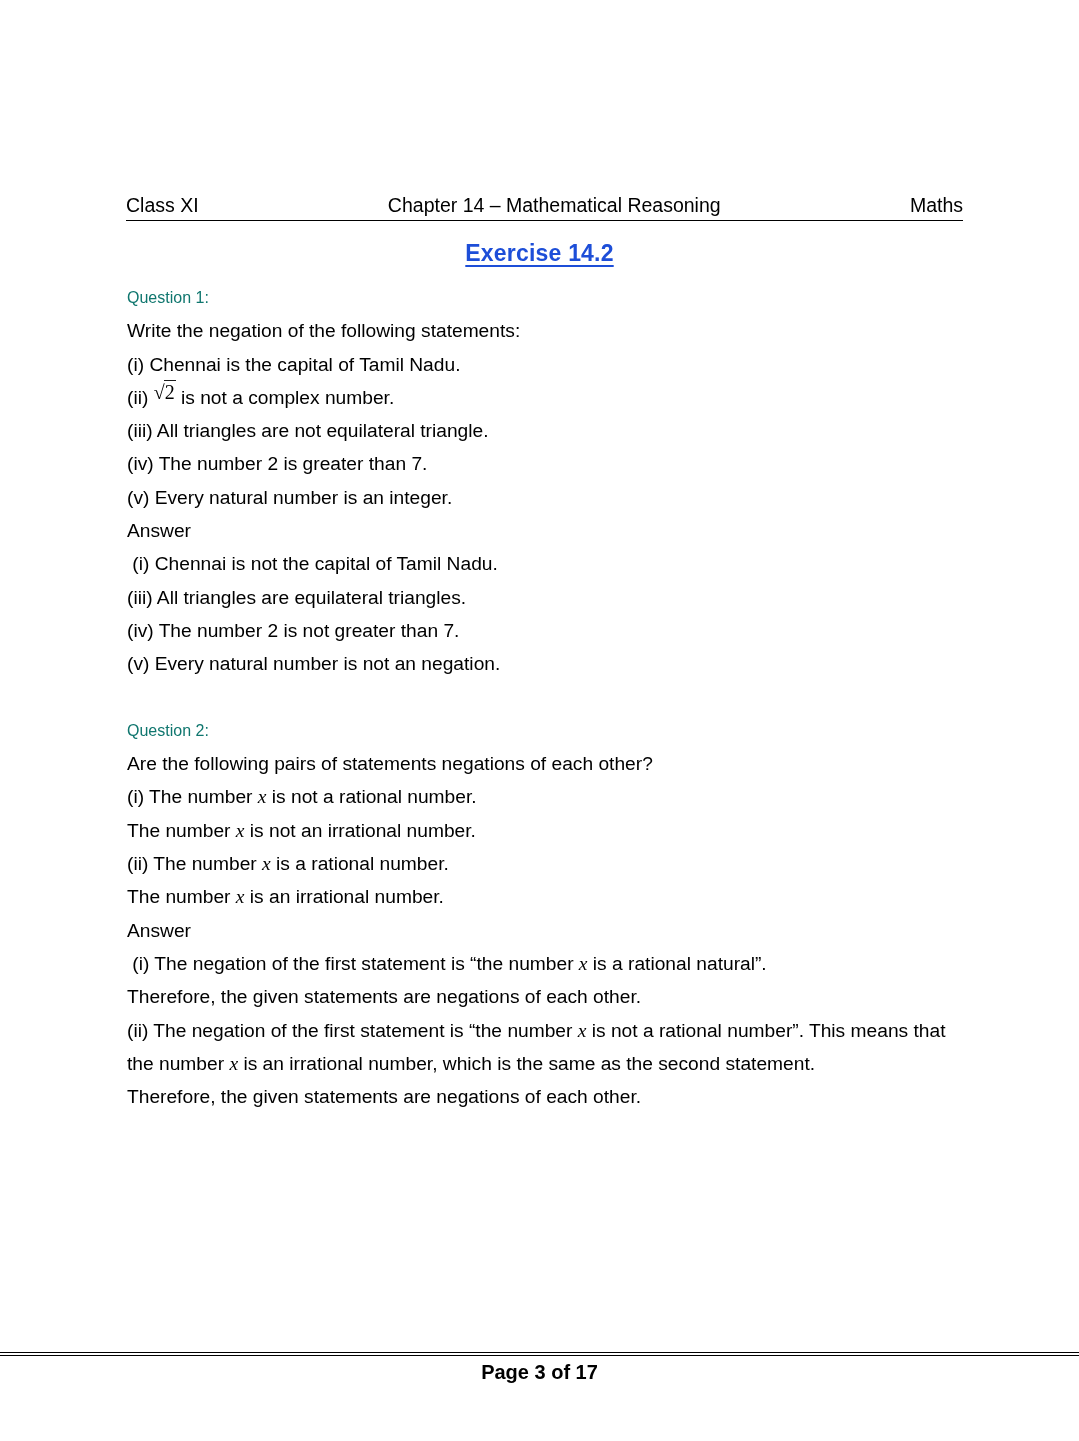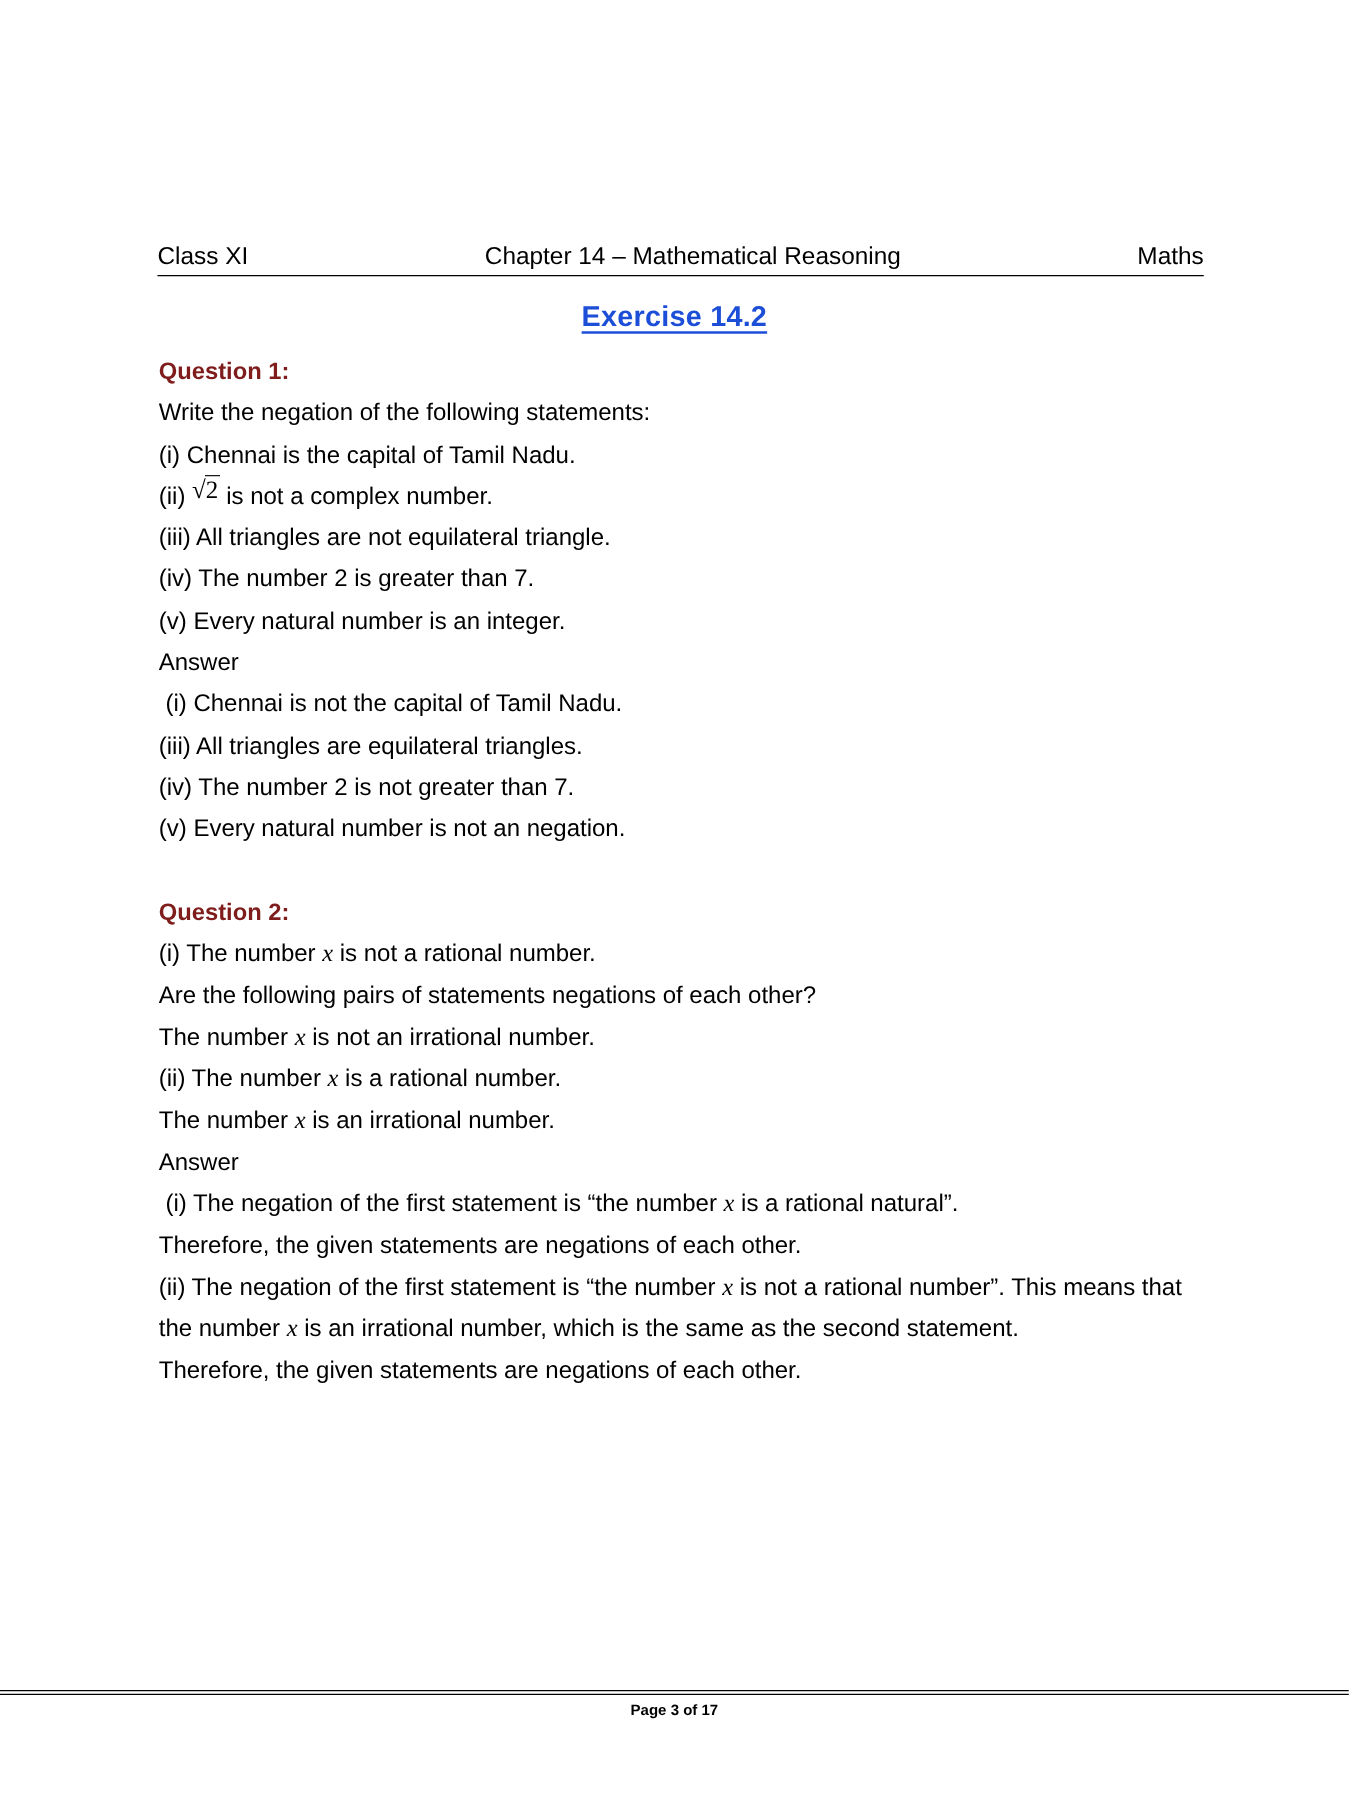--- a/index.html
+++ b/index.html
@@ -61,23 +61,23 @@
   .content {
     position: absolute;
     left: 127px;
     top: 281px;
     width: 820px;
     font-size: 19.2px;
     line-height: 33.3px;
   }
 
   .q-heading {
-    font-weight: bold;
-    color: #7f1d1d;
-    font-size: 19px;
+    font-weight: normal;
+    color: #0f766e;
+    font-size: 16px;
     line-height: 33.3px;
   }
 
   .line {
     white-space: pre-wrap;
   }
   .para {
     white-space: normal;
   }
   .spacer {
@@ -115,21 +115,21 @@
   .footer-rule {
     width: 100%;
     border-top: 1.5px solid #000000;
     border-bottom: 1.5px solid #000000;
     height: 1.5px;
   }
   .footer-text {
     margin-top: 5px;
     text-align: center;
     font-weight: bold;
-    font-size: 12px;
+    font-size: 20px;
   }
 </style>
 </head>
 <body>
 
 <div class="page">
 
   <div class="doc-header">
     <span class="hdr-left">Class XI</span>
     <span class="hdr-center">Chapter 14 – Mathematical Reasoning</span>
@@ -164,23 +164,23 @@
     <div class="line"><span>(iii) </span><span>All triangles are equilateral triangles.</span></div>
 
     <div class="line"><span>(iv) </span><span>The number 2 is not greater than 7.</span></div>
 
     <div class="line"><span>(v) </span><span>Every natural number is not an negation.</span></div>
 
     <div class="spacer"></div>
 
     <div class="q-heading">Question 2:</div>
 
+    <div class="line">Are the following pairs of statements negations of each other?</div>
+
     <div class="line"><span>(i) The number </span><var>x</var><span> is not a rational number.</span></div>
-
-    <div class="line">Are the following pairs of statements negations of each other?</div>
 
     <div class="line"><span>The number </span><var>x</var><span> is not an irrational number.</span></div>
 
     <div class="line"><span>(ii) The number </span><var>x</var><span> is a rational number.</span></div>
 
     <div class="line"><span>The number </span><var>x</var><span> is an irrational number.</span></div>
 
     <div class="line">Answer</div>
 
     <div class="line"><span> (i) The negation of the first statement is “the number </span><var>x</var><span> is a rational natural”.</span></div>

